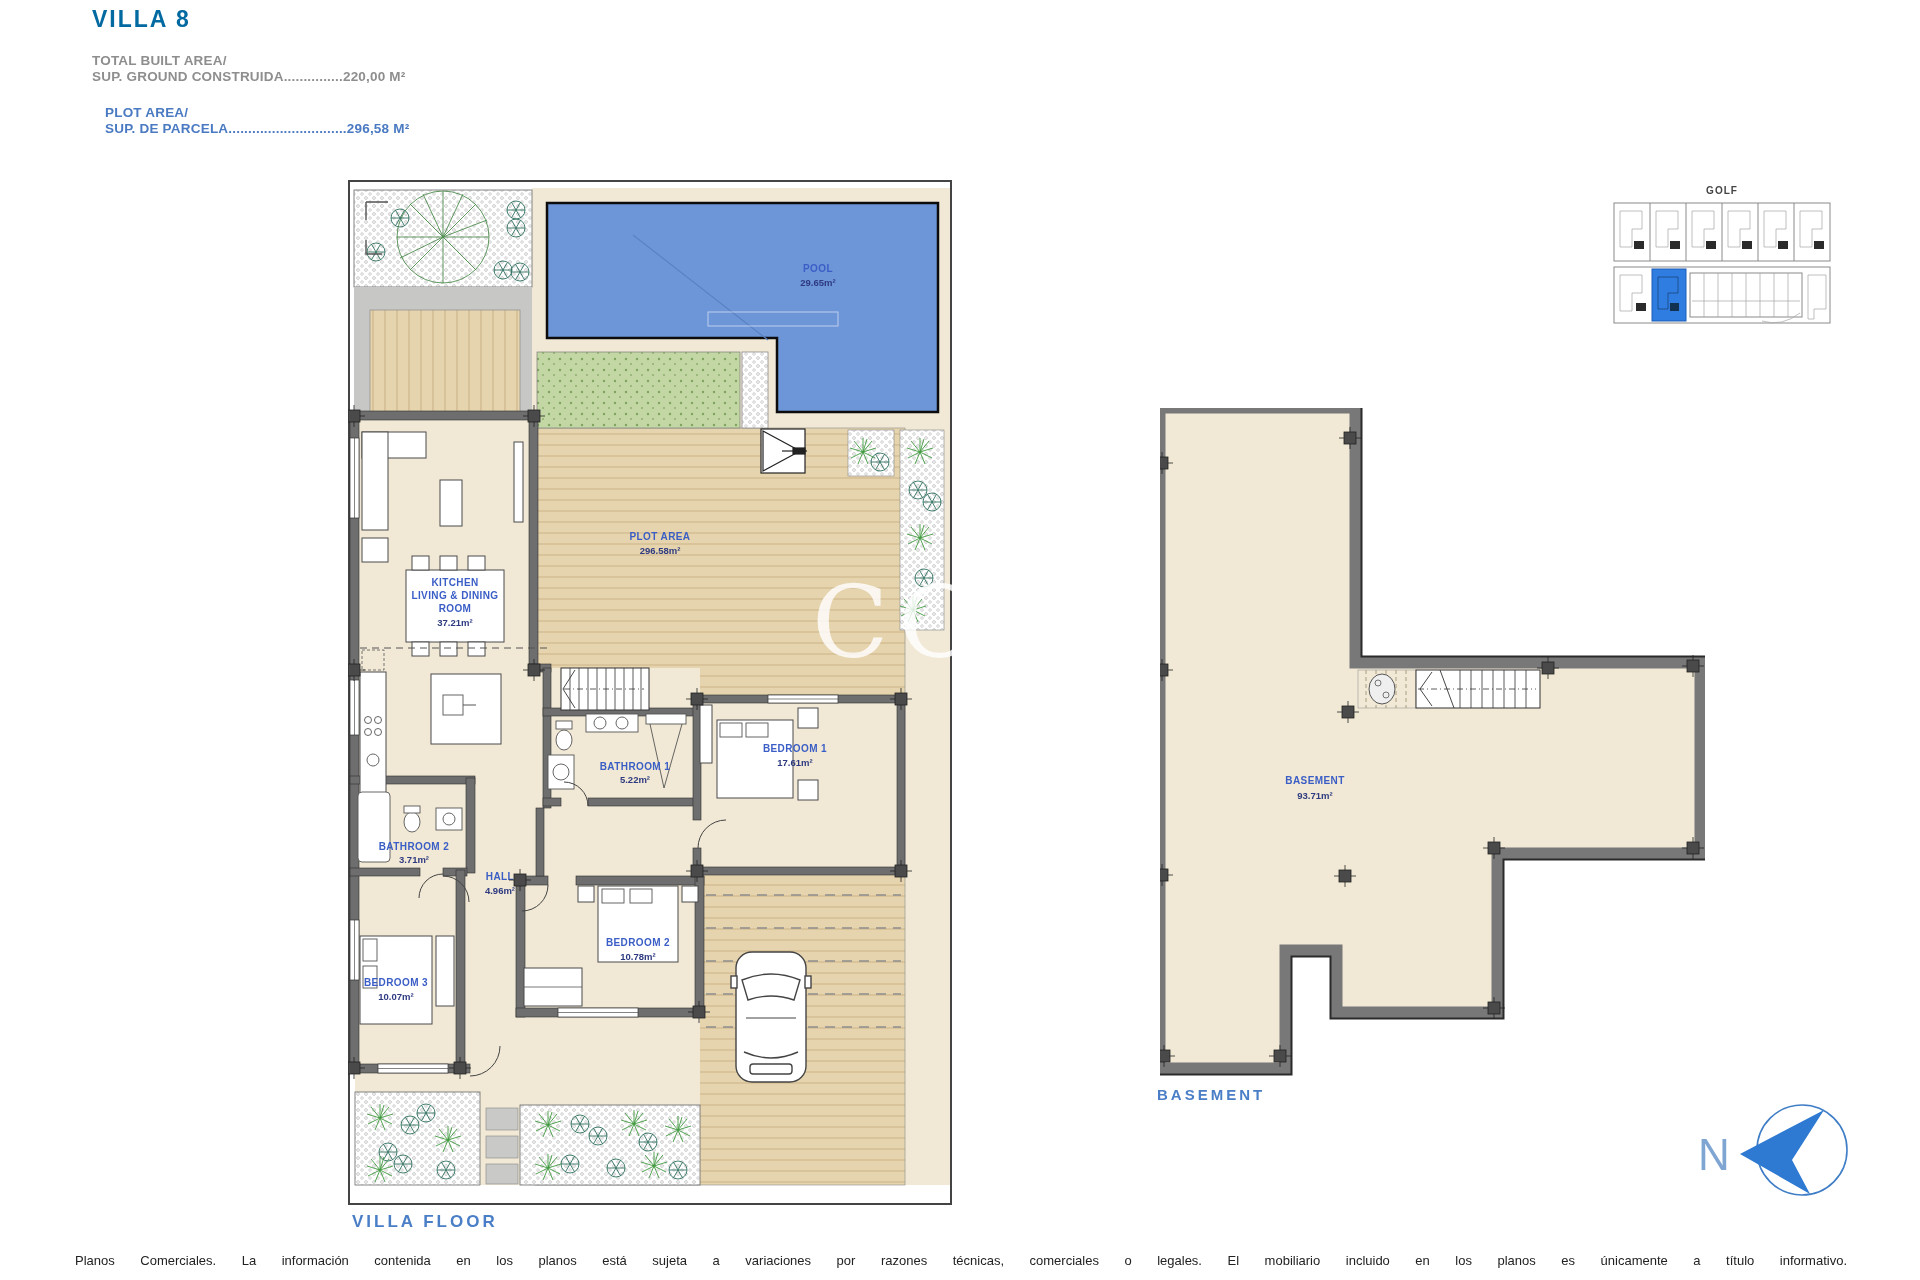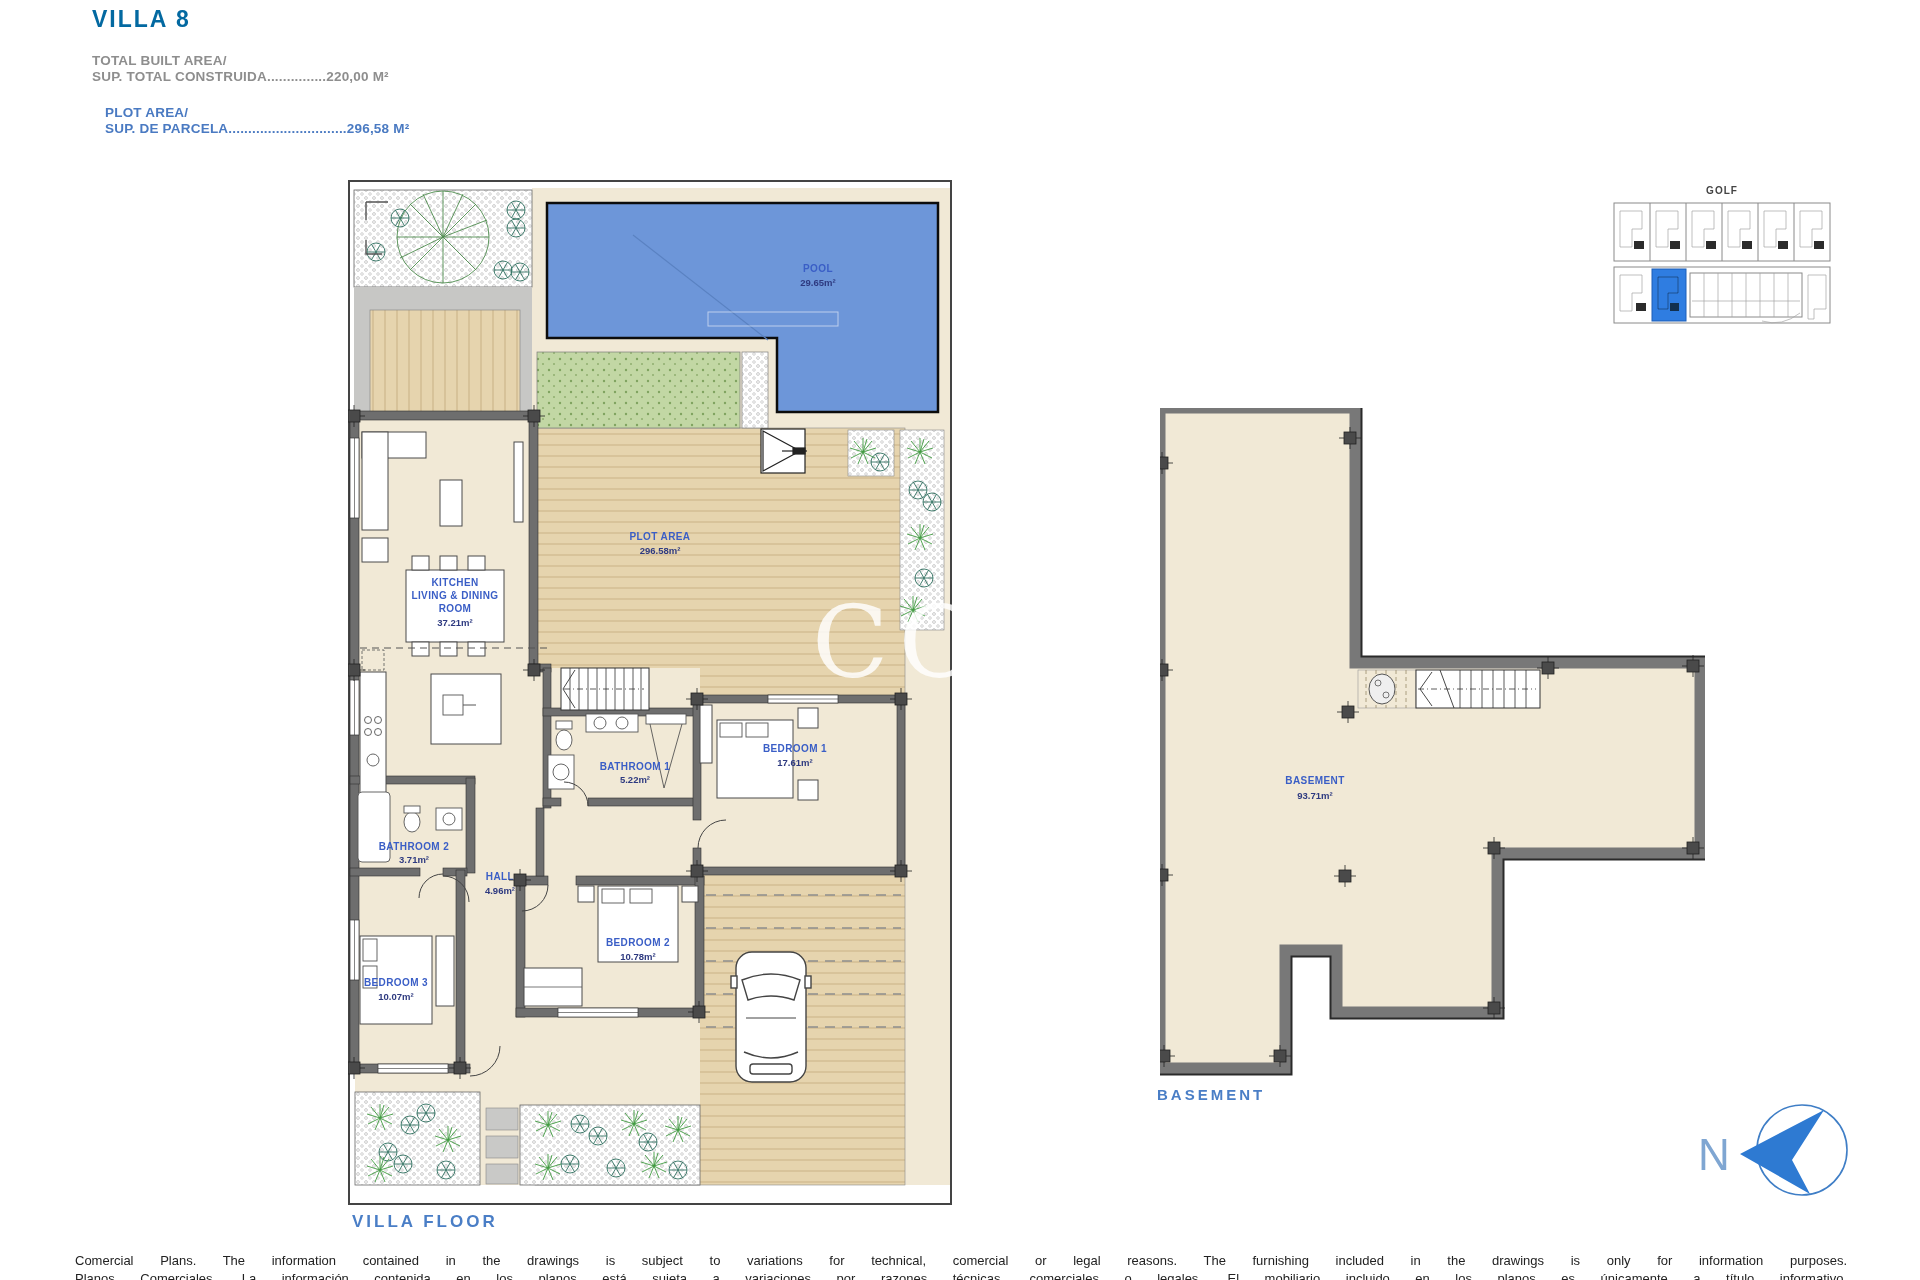--- a/index.html
+++ b/index.html
@@ -20,21 +20,21 @@
   svg text{font-family:"Liberation Sans",sans-serif;}
   .w{fill:#6e6e6e;stroke:#2f2f2f;stroke-width:.6;}
   .fur{fill:#ffffff;stroke:#4a4a4a;stroke-width:1;}
   .fx{fill:#ffffff;stroke:#555;stroke-width:.9;}
   .arc{fill:none;stroke:#444;stroke-width:1;}
   .win{fill:#ffffff;stroke:#333;stroke-width:.7;}
   .lbl{fill:#3a5ec6;font-size:10px;font-weight:bold;text-anchor:middle;letter-spacing:.4px;}
   .area{fill:#2e3a80;font-size:9.5px;font-weight:bold;text-anchor:middle;}
   
   #watermark{
-    left:812px;top:584px;font-family:"DejaVu Serif",serif;font-size:100px;
+    left:812px;top:564px;font-family:"DejaVu Serif",serif;font-size:100px;
     color:rgba(255,255,255,.82);letter-spacing:10px;font-weight:400;pointer-events:none;
   }
   
   #disclaimer{
     left:75px;top:1252px;width:1772px;color:#222;font-size:13px;line-height:17.5px;
   }
   #disclaimer .jline{text-align:justify;text-align-last:justify;}
   
   #compassN{fill:#7fa6d2;font-size:44px;font-weight:400;}
   
@@ -89,21 +89,21 @@
         <line x1="0" y1="-11" x2="0" y2="11"></line>
       <rect x="-6" y="-6" width="12" height="12" fill="#4a4a4a"></rect>
     </g>
   </defs>
 </svg>
 
 <div class="abs" id="hdr">
   <div class="villa-title">VILLA 8</div>
   <div class="hdr-block">
     <div class="hdr-gray">TOTAL BUILT AREA/</div>
-    <div class="hdr-gray">SUP. TOTAL CONSTRUIDA...............220,00 M²</div>
+    <div class="hdr-gray">SUP. GROUND CONSTRUIDA...............220,00 M²</div>
   </div>
   <div class="hdr-block">
     <div class="hdr-blue">PLOT AREA/</div>
     <div class="hdr-blue">SUP. DE PARCELA..............................296,58 M²</div>
   </div>
 </div>
 
 <svg class="abs" style="left:348px;top:180px" width="604" height="1025" viewBox="0 0 604 1025">
 
   <rect x="1" y="1" width="602" height="1023" fill="#ffffff" stroke="#444" stroke-width="2"></rect>
@@ -517,15 +517,14 @@
 
 <svg class="abs" style="left:1690px;top:1088px" width="185" height="160" viewBox="0 0 185 160">
   <text id="compassN" x="8" y="82">N</text>
   <circle cx="112" cy="62" r="45" fill="none" stroke="#3f7ec6" stroke-width="1.6"></circle>
   <polygon points="50,66 134,22 102,72 120,106" fill="#2e7ad2"></polygon>
 </svg>
 
 <div class="abs" id="watermark">COST</div>
 
 <div class="abs" id="disclaimer">
-  <div class="jline">Comercial Plans. The information contained in the drawings is subject to variations for technical, comercial or legal reasons. The furnishing included in the drawings is only for information purposes.</div>
   <div class="jline">Planos Comerciales. La información contenida en los planos está sujeta a variaciones por razones técnicas, comerciales o legales. El mobiliario incluido en los planos es únicamente a título informativo.</div>
 </div>
 
 </body></html>

